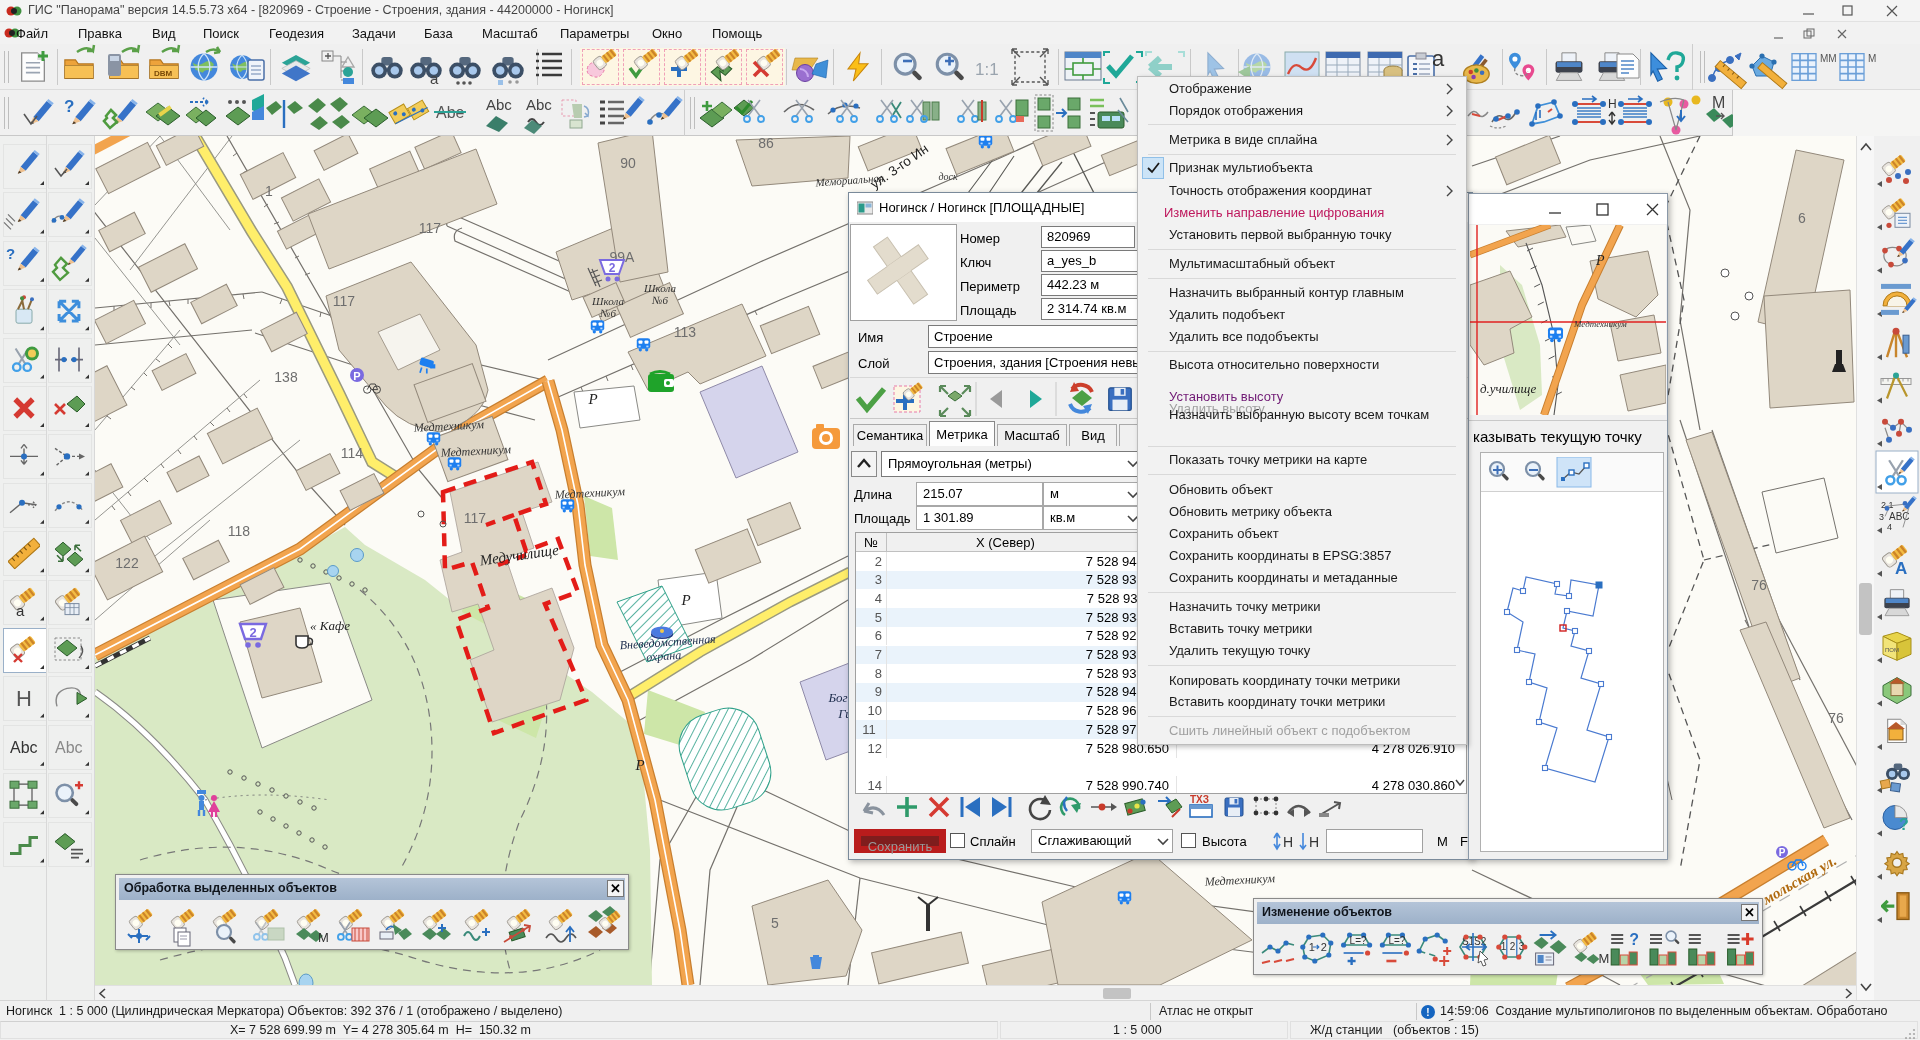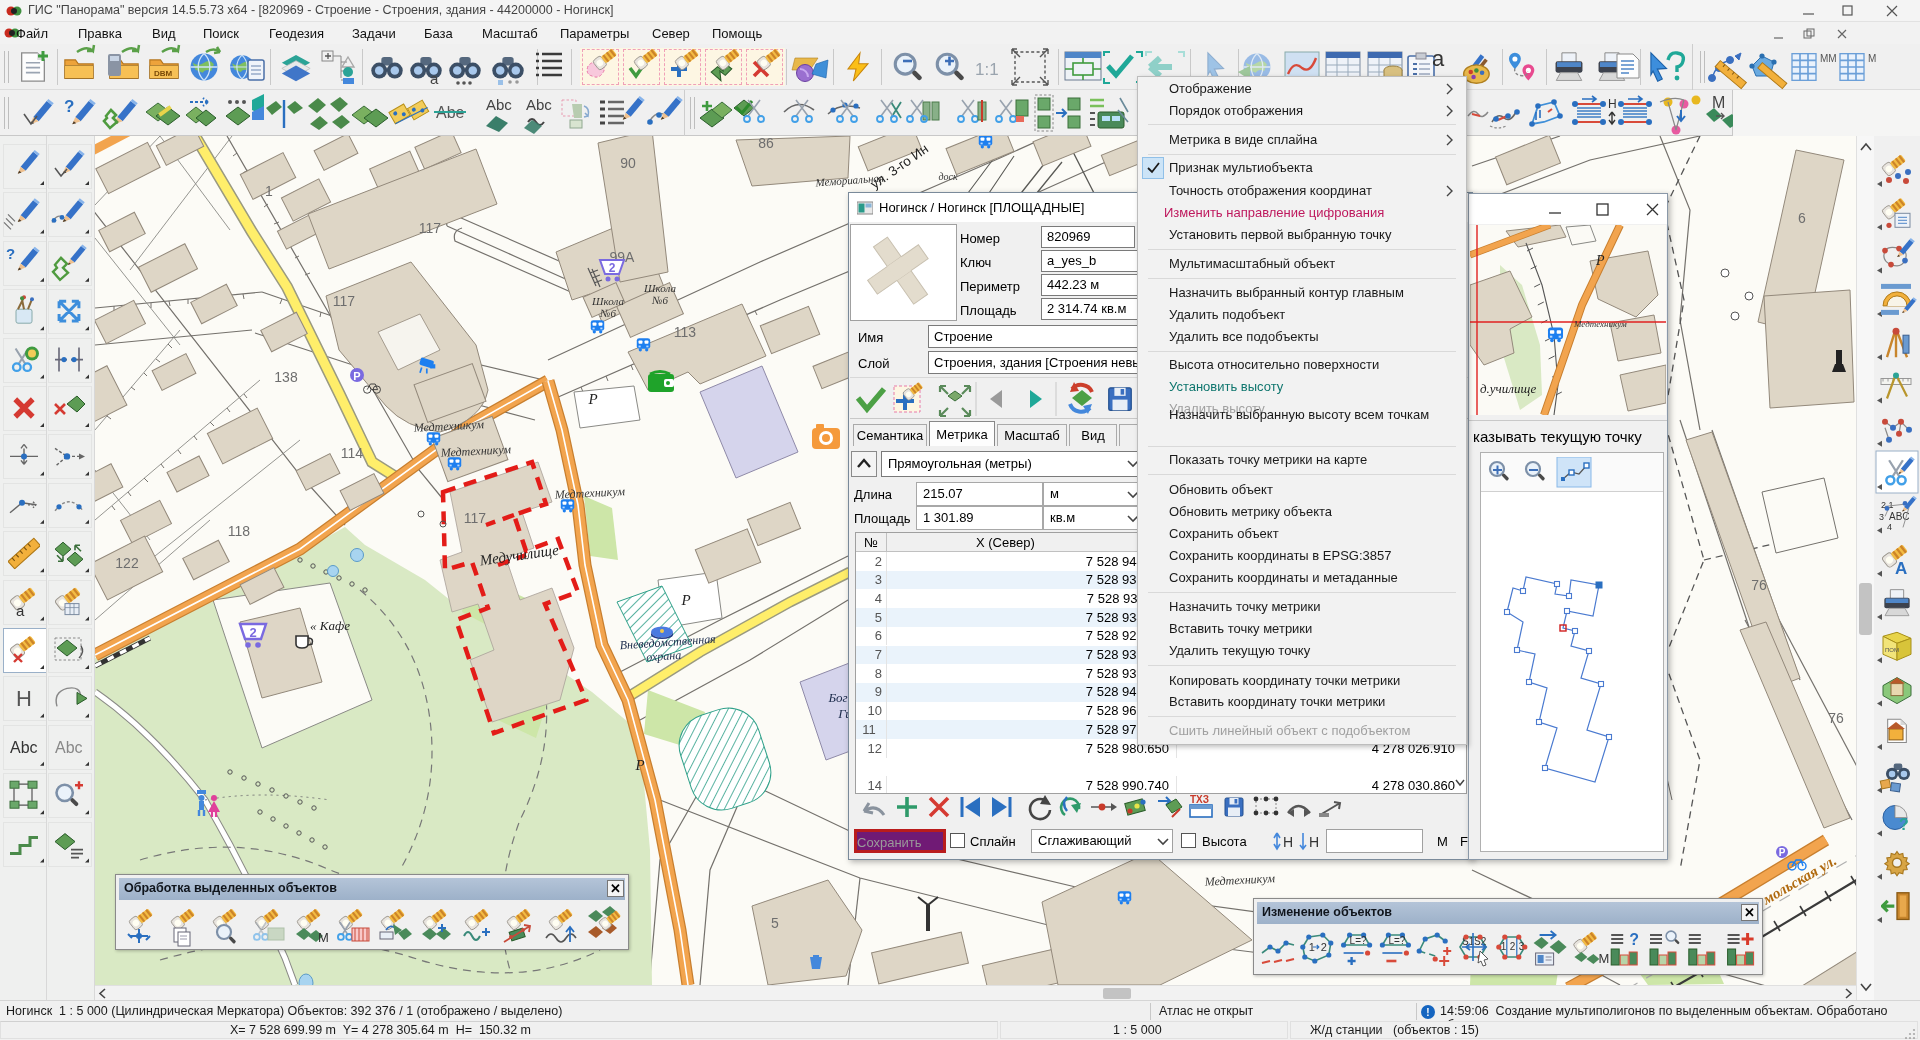--- a/index.html
+++ b/index.html
@@ -183,21 +183,21 @@
       </svg>
 <div class="ab" style="left:16px;top:4px;font-size:13px;color:#111">Файл</div>
 <div class="ab" style="left:78px;top:4px;font-size:13px;color:#111">Правка</div>
 <div class="ab" style="left:152px;top:4px;font-size:13px;color:#111">Вид</div>
 <div class="ab" style="left:203px;top:4px;font-size:13px;color:#111">Поиск</div>
 <div class="ab" style="left:269px;top:4px;font-size:13px;color:#111">Геодезия</div>
 <div class="ab" style="left:352px;top:4px;font-size:13px;color:#111">Задачи</div>
 <div class="ab" style="left:424px;top:4px;font-size:13px;color:#111">База</div>
 <div class="ab" style="left:482px;top:4px;font-size:13px;color:#111">Масштаб</div>
 <div class="ab" style="left:560px;top:4px;font-size:13px;color:#111">Параметры</div>
-<div class="ab" style="left:652px;top:4px;font-size:13px;color:#111">Север</div>
+<div class="ab" style="left:652px;top:4px;font-size:13px;color:#111">Окно</div>
 <div class="ab" style="left:712px;top:4px;font-size:13px;color:#111">Помощь</div>
 <svg class="ab" style="left:1770px;top:6px" width="100" height="12" viewBox="0 0 100 12">
         <path d="M4 10 h9" stroke="#666" stroke-width="1.2"></path>
         <rect x="34" y="3" width="7" height="7" fill="none" stroke="#666"></rect>
         <rect x="37" y="1" width="7" height="7" fill="none" stroke="#666"></rect>
         <path d="M68 2 l8 8 M76 2 l-8 8" stroke="#666" stroke-width="1.2"></path>
       </svg>
 </div>
 <div class="ab" style="left:0;top:44px;width:1920px;height:46px;background:#f0f0f0;border-bottom:1px solid #dcdcdc">
 <div class="grip" style="left:4px"></div>
@@ -1666,21 +1666,21 @@
           <g transform="translate(432,2)">
             <path d="M3 20 q10 -14 22 0" stroke="#555" stroke-width="2.4" fill="none"></path>
             <polygon points="3,20 9,16 9,24" fill="#555"></polygon>
             <polygon points="25,20 19,16 19,24" fill="#555"></polygon>
           </g>
           <g transform="translate(464,2)">
             <path d="M3 22 L23 10 m-6 -1 l6 1 -1 6" stroke="#555" stroke-width="2" fill="none"></path>
             <rect x="2" y="20" width="10" height="4" fill="#888"></rect>
           </g>
         </svg></div>
-<div class="ab" style="left:5px;top:636px;width:92px;height:24px;background:#701a75;border:3px solid #b91c1c;text-align:left;padding-top:3px;color:#9a9a9a">Сохранить</div>
+<div class="ab" style="left:5px;top:636px;width:92px;height:24px;background:#7f1d1d;border:7px solid #b91c1c;text-align:center;padding-top:3px;color:#9a9a9a">Сохранить</div>
 <div class="ab" style="left:101px;top:640px;width:15px;height:15px;background:#fff;border:1px solid #555"></div>
       <div class="ab" style="left:121px;top:641px">Сплайн</div>
 <div class="ab" style="left:182px;top:636px;width:142px;height:24px;background:#fff;border:1px solid #a0a0a0;padding:3px 6px">Сглаживающий</div>
 <svg class="ab" style="left:308px;top:644px" width="12" height="10">
         <path d="M1 2 l5 5 5 -5" stroke="#444" stroke-width="1.6" fill="none"></path>
       </svg>
 <div class="ab" style="left:332px;top:640px;width:15px;height:15px;background:#fff;border:1px solid #555"></div>
       <div class="ab" style="left:353px;top:641px">Высота</div>
 <svg class="ab" style="left:424px;top:636px" width="60" height="24">
         <path d="M4 4 v16 m-3 -5 l3 5 3 -5 m-3 -11 l-3 5 m3 -5 l3 5" stroke="#4488dc" stroke-width="1.6" fill="none"></path>
@@ -1792,21 +1792,21 @@
 <div class="ab" style="left:26px;top:128px;color:#be185d;white-space:nowrap">Изменить направление цифрования</div>
 <div class="ab" style="left:31px;top:150px;color:#1a1a1a;white-space:nowrap">Установить первой выбранную точку</div>
 <div class="ab" style="left:10px;top:172px;width:308px;height:1px;background:#d9d9d9"></div>
 <div class="ab" style="left:31px;top:179px;color:#1a1a1a;white-space:nowrap">Мультимасштабный объект</div>
 <div class="ab" style="left:10px;top:201px;width:308px;height:1px;background:#d9d9d9"></div>
 <div class="ab" style="left:31px;top:208px;color:#1a1a1a;white-space:nowrap">Назначить выбранный контур главным</div>
 <div class="ab" style="left:31px;top:230px;color:#1a1a1a;white-space:nowrap">Удалить подобъект</div>
 <div class="ab" style="left:31px;top:252px;color:#1a1a1a;white-space:nowrap">Удалить все подобъекты</div>
 <div class="ab" style="left:10px;top:274px;width:308px;height:1px;background:#d9d9d9"></div>
 <div class="ab" style="left:31px;top:280px;color:#1a1a1a;white-space:nowrap">Высота относительно поверхности</div>
-<div class="ab" style="left:31px;top:302px;color:#0f766e;white-space:nowrap">Установить высоту</div>
+<div class="ab" style="left:31px;top:312px;color:#701a75;white-space:nowrap">Установить высоту</div>
 <div class="ab" style="left:31px;top:324px;color:#a0a0a0;white-space:nowrap">Удалить высоту</div>
 <div class="ab" style="left:31px;top:330px;color:#1a1a1a;white-space:nowrap">Назначить выбранную высоту всем точкам</div>
 <div class="ab" style="left:10px;top:369px;width:308px;height:1px;background:#d9d9d9"></div>
 <div class="ab" style="left:31px;top:375px;color:#1a1a1a;white-space:nowrap">Показать точку метрики на карте</div>
 <div class="ab" style="left:10px;top:397px;width:308px;height:1px;background:#d9d9d9"></div>
 <div class="ab" style="left:31px;top:405px;color:#1a1a1a;white-space:nowrap">Обновить объект</div>
 <div class="ab" style="left:31px;top:427px;color:#1a1a1a;white-space:nowrap">Обновить метрику объекта</div>
 <div class="ab" style="left:31px;top:449px;color:#1a1a1a;white-space:nowrap">Сохранить объект</div>
 <div class="ab" style="left:31px;top:471px;color:#1a1a1a;white-space:nowrap">Сохранить координаты в EPSG:3857</div>
 <div class="ab" style="left:31px;top:493px;color:#1a1a1a;white-space:nowrap">Сохранить координаты и метаданные</div>

